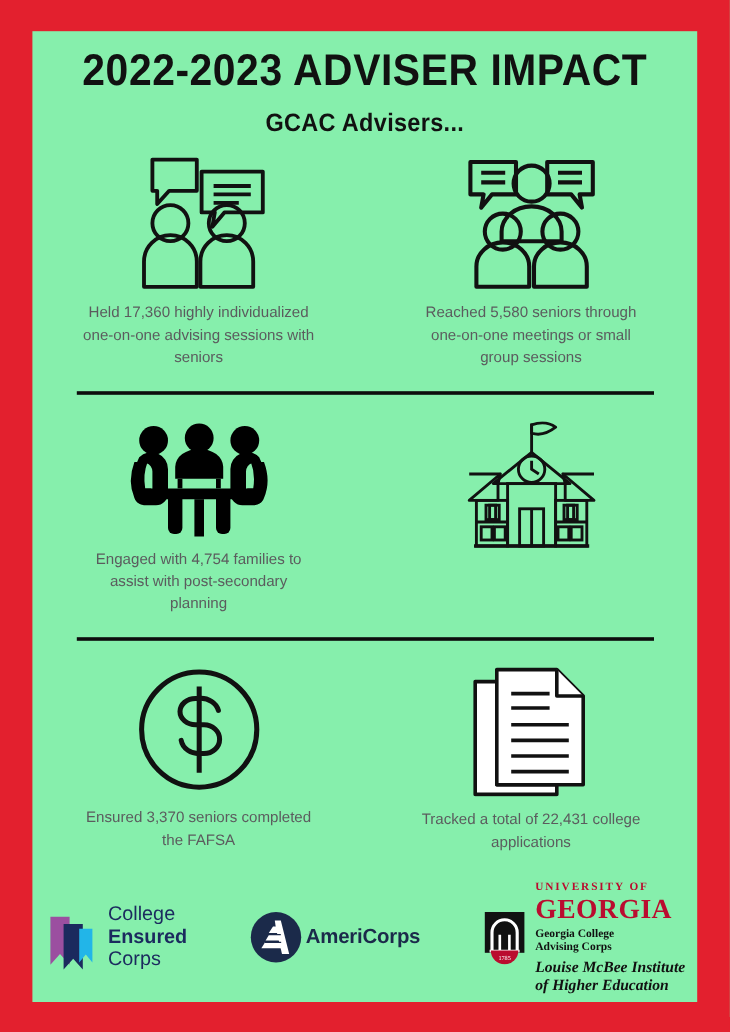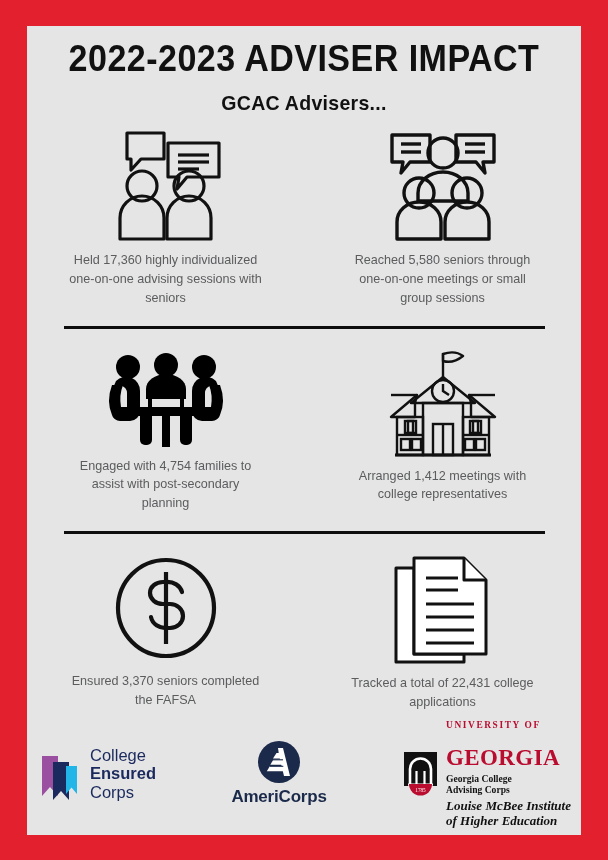--- a/index.html
+++ b/index.html
@@ -20,21 +20,21 @@
     width: 608px;
     height: 860px;
     background: #E3202E;
     padding: 26px 27px 25px 27px;
   }
 
   #canvas {
     position: relative;
     width: 100%;
     height: 100%;
-    background: #e5e5e5;
+    background: #86efac;
     overflow: hidden;
   }
 
   
   .header {
     padding-top: 14px;
     text-align: center;
   }
 
   .title {
@@ -124,21 +124,21 @@
     font-family: "Liberation Sans", sans-serif;
     color: #1b2a5e;
     line-height: 1.12;
     font-size: 16.5px;
   }
   .cac-text .b { font-weight: bold; }
 
   
   .ameri {
     display: flex;
-    flex-direction: column;
+    flex-direction: row;
     align-items: center;
     gap: 3px;
   }
   .ameri-name {
     font-family: "Liberation Sans", sans-serif;
     font-weight: bold;
     font-size: 17px;
     color: #1b2a4a;
     letter-spacing: -0.2px;
   }
@@ -158,21 +158,21 @@
     letter-spacing: 1.6px;
     color: #BA0C2F;
   }
   .uga-g {
     font-family: "Liberation Serif", serif;
     font-weight: bold;
     font-size: 23px;
     letter-spacing: 0.4px;
     color: #BA0C2F;
     line-height: 1.02;
-    margin-top: 16px;
+    margin-top: 1px;
   }
   .uga-sub {
     font-family: "Liberation Serif", serif;
     font-weight: bold;
     font-size: 9.6px;
     color: #111;
     line-height: 1.16;
     margin-top: 3px;
   }
   .uga-ital {
@@ -314,21 +314,20 @@
             <rect x="82" y="66" width="26" height="38"></rect>
             <line x1="82" y1="84" x2="108" y2="84"></line>
             <rect x="89" y="70" width="11" height="12"></rect>
             <rect x="92" y="70" width="5" height="12"></rect>
             <rect x="84" y="88" width="9" height="11"></rect>
             <rect x="95" y="88" width="9" height="11"></rect>
 
             <line x1="14" y1="104" x2="110" y2="104" stroke-width="3"></line>
           </svg>
         </div>
-        <div class="caption">Arranged 1,412 meetings with college representatives</div>
       </div>
     </div>
 
     <div class="divider div2"></div>
 
     <div class="row" id="row3">
 
       <div class="cell">
         <div class="icon-wrap">
           <svg width="108" height="108" viewBox="0 0 108 108" fill="none" stroke="#111">

